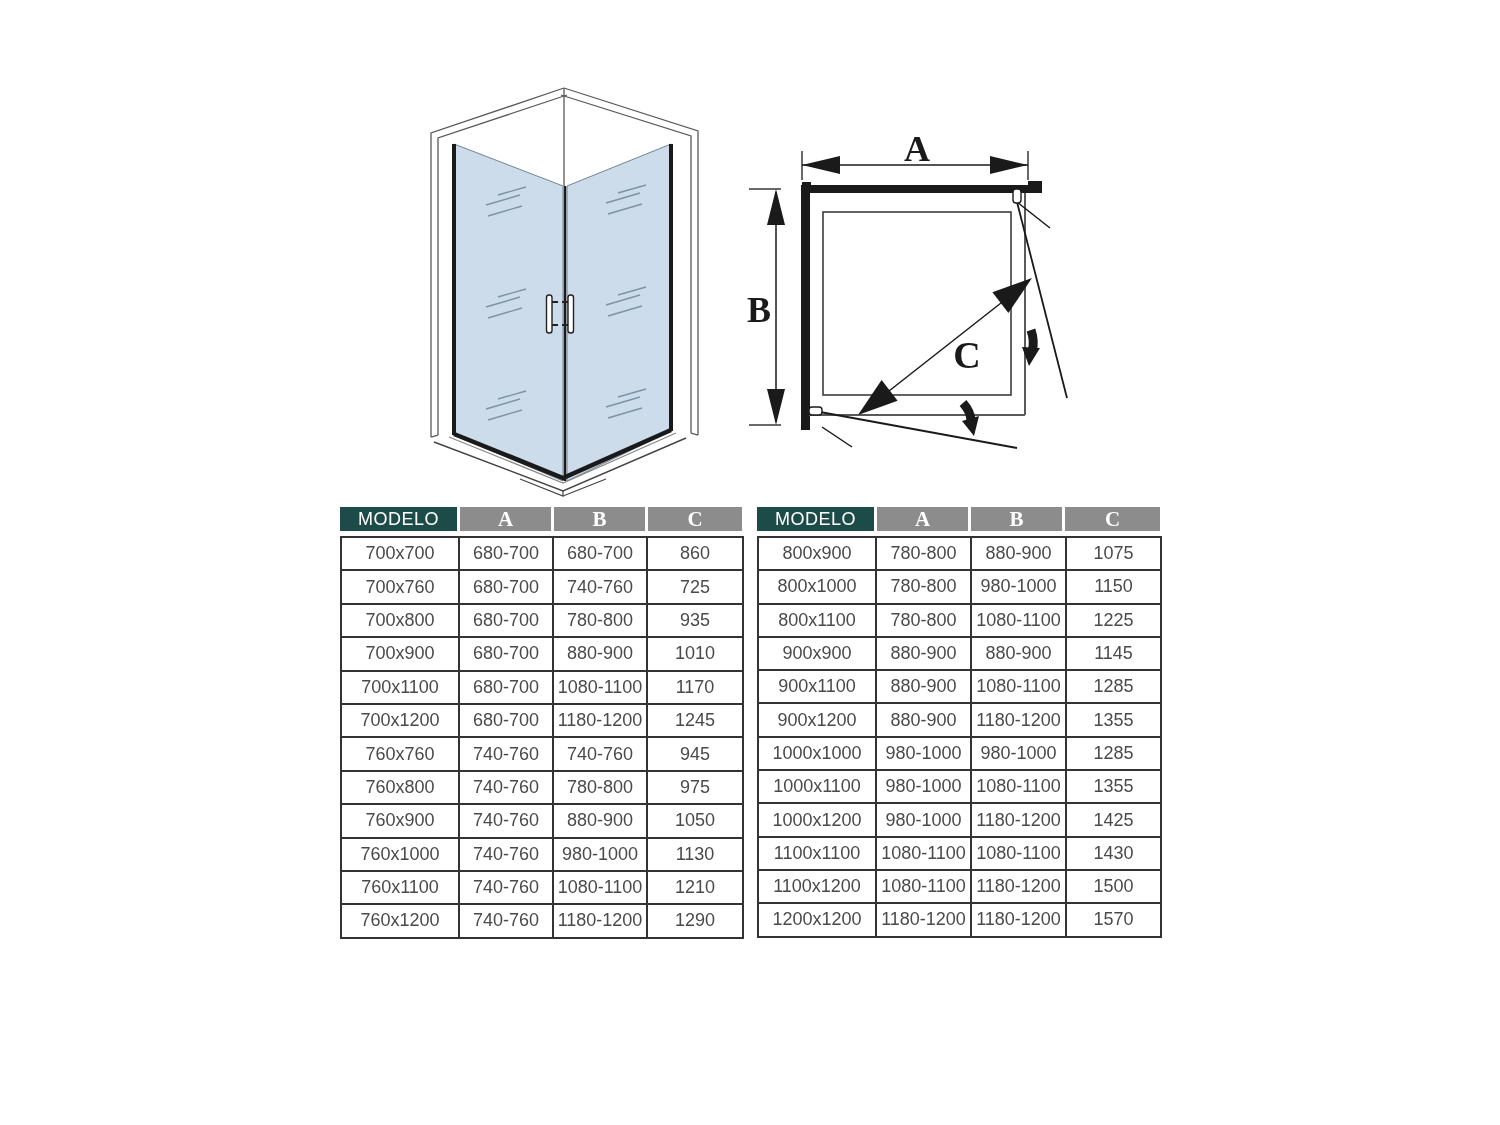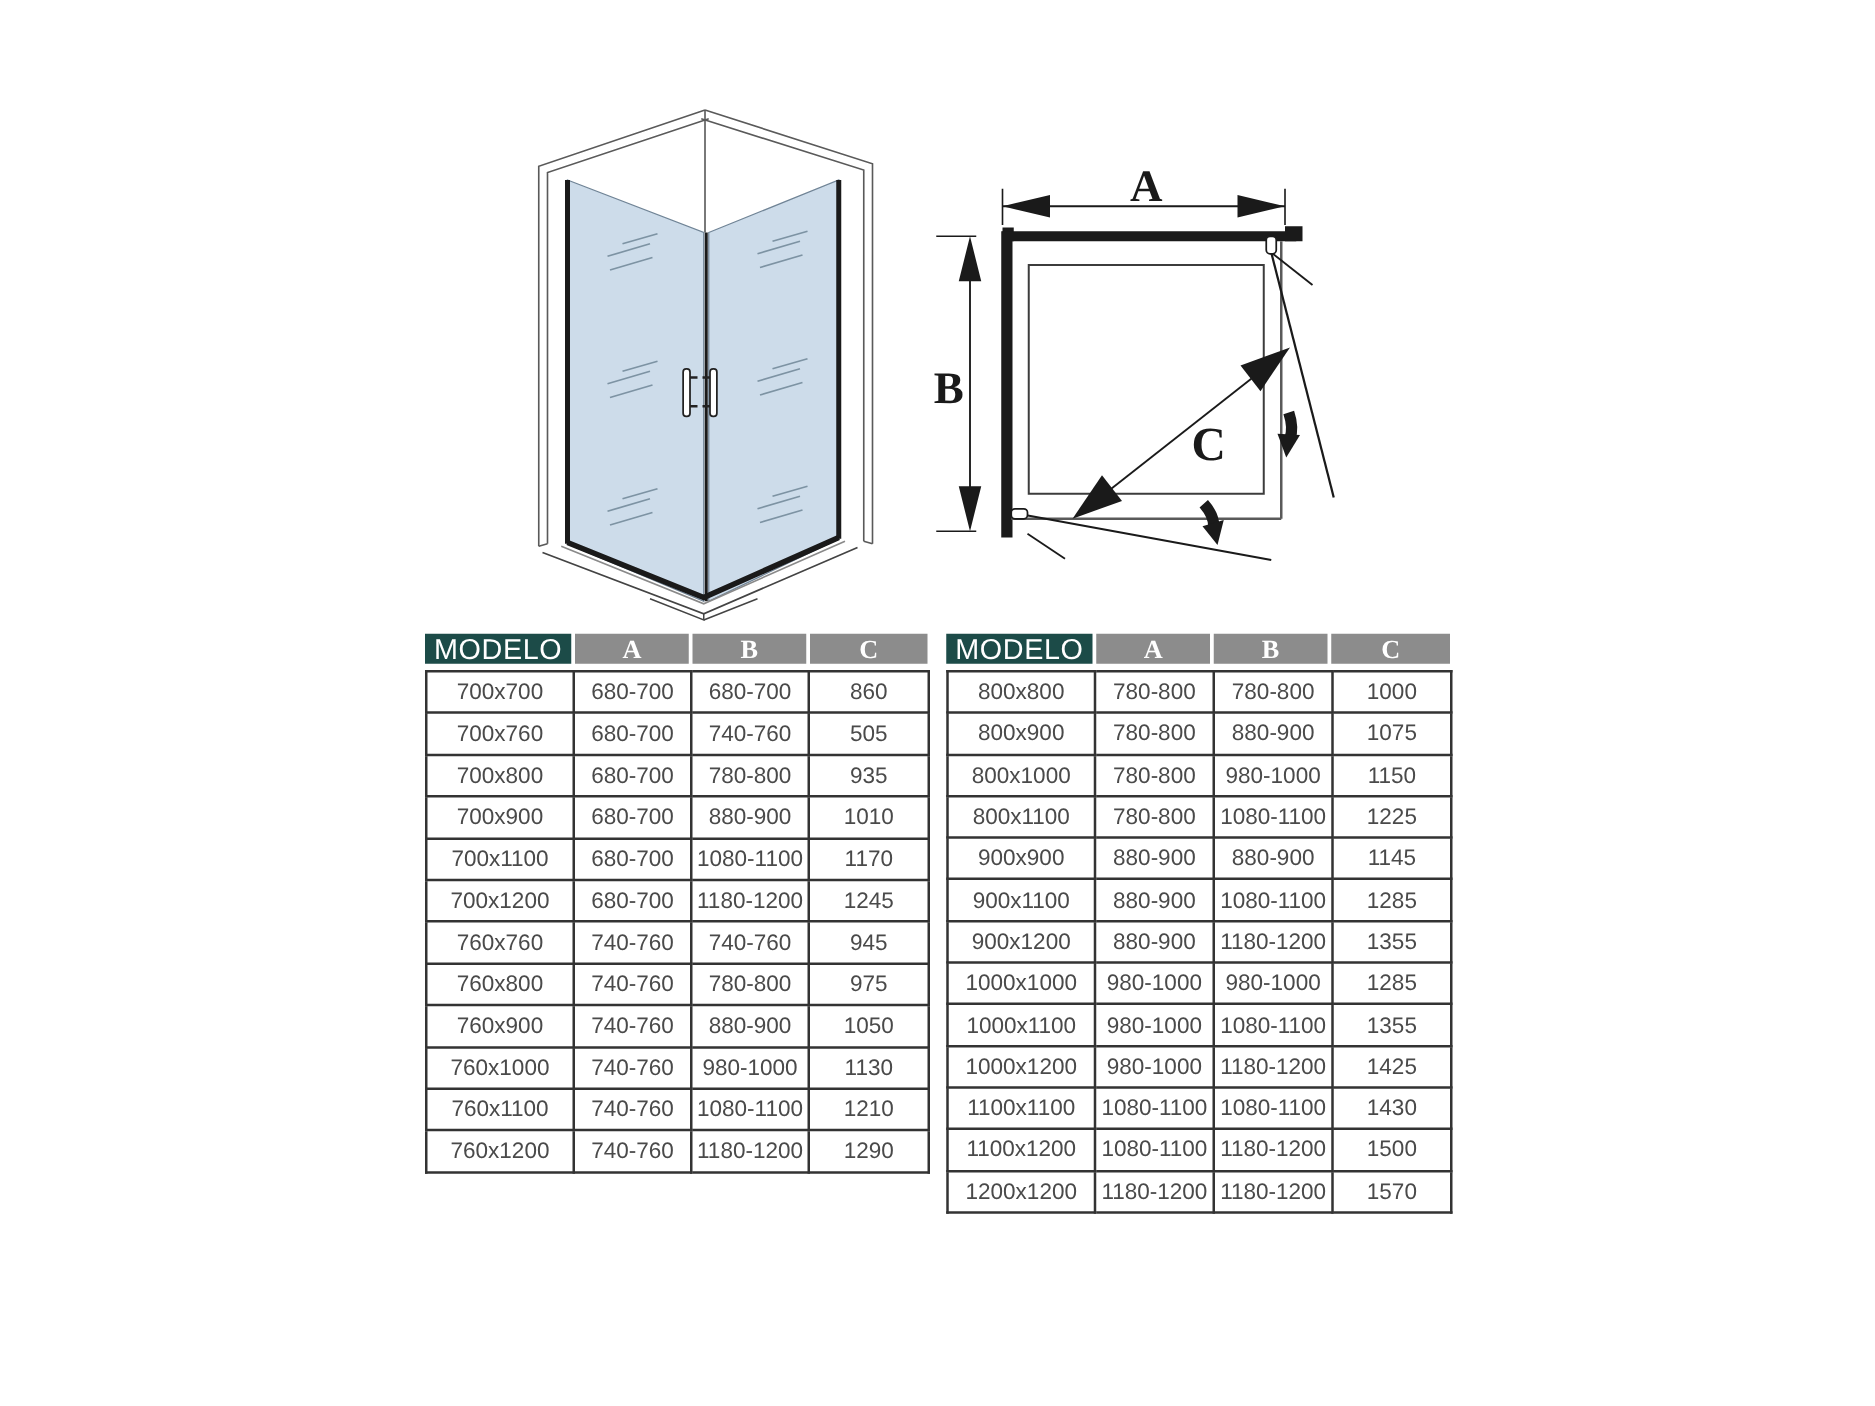--- a/index.html
+++ b/index.html
@@ -6,21 +6,21 @@
   body{width:1500px;height:1125px;position:relative;overflow:hidden;
        font-family:"Liberation Sans","DejaVu Sans",sans-serif;}
   .abs{position:absolute;}
 
   
   .dim-table{position:absolute;}
   .hdr{display:flex;}
   .hdr-cell{height:24px;display:flex;align-items:center;justify-content:center;
             color:#ffffff;margin-right:3px;box-sizing:border-box;}
   .hdr-cell:last-child{margin-right:0;}
-  .hdr-modelo{background:#1c4b48;font-size:23px;letter-spacing:.5px;}
+  .hdr-modelo{background:#1c4b48;font-size:18px;letter-spacing:.5px;}
   .hdr-abc{background:#8c8c8c;font-family:"Liberation Serif","DejaVu Serif",serif;
            font-weight:bold;font-size:21px;}
   table.body{border-collapse:collapse;table-layout:fixed;margin-top:5px;}
   table.body td{border:2px solid #333333;text-align:center;vertical-align:middle;
                 font-size:18px;color:#4a4a4a;background:#ffffff;padding:0;}
   #table-left table.body td{height:31.4px;}
   #table-right table.body td{height:31.3px;}
 
   svg text.dimlabel{font-family:"Liberation Serif","DejaVu Serif",serif;
                     font-weight:bold;fill:#1a1a1a;}
@@ -173,21 +173,21 @@
         <tr>
           <td>700x700</td>
           <td>680-700</td>
           <td>680-700</td>
           <td>860</td>
         </tr>
         <tr>
           <td>700x760</td>
           <td>680-700</td>
           <td>740-760</td>
-          <td>505</td>
+          <td>725</td>
         </tr>
         <tr>
           <td>700x800</td>
           <td>680-700</td>
           <td>780-800</td>
           <td>935</td>
         </tr>
         <tr>
           <td>700x900</td>
           <td>680-700</td>
@@ -255,26 +255,20 @@
   </div>
   <table class="body" style="width:403px">
     <colgroup>
         <col style="width:118px">
         <col style="width:95px">
         <col style="width:95px">
         <col style="width:95px">
       </colgroup>
     <tbody>
         <tr>
-          <td>800x800</td>
-          <td>780-800</td>
-          <td>780-800</td>
-          <td>1000</td>
-        </tr>
-        <tr>
           <td>800x900</td>
           <td>780-800</td>
           <td>880-900</td>
           <td>1075</td>
         </tr>
         <tr>
           <td>800x1000</td>
           <td>780-800</td>
           <td>980-1000</td>
           <td>1150</td>

